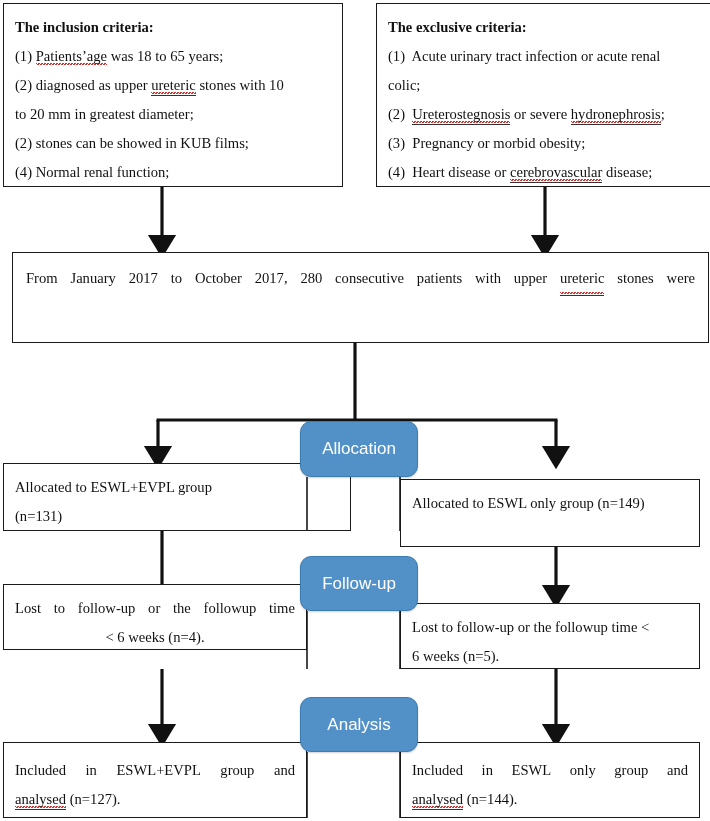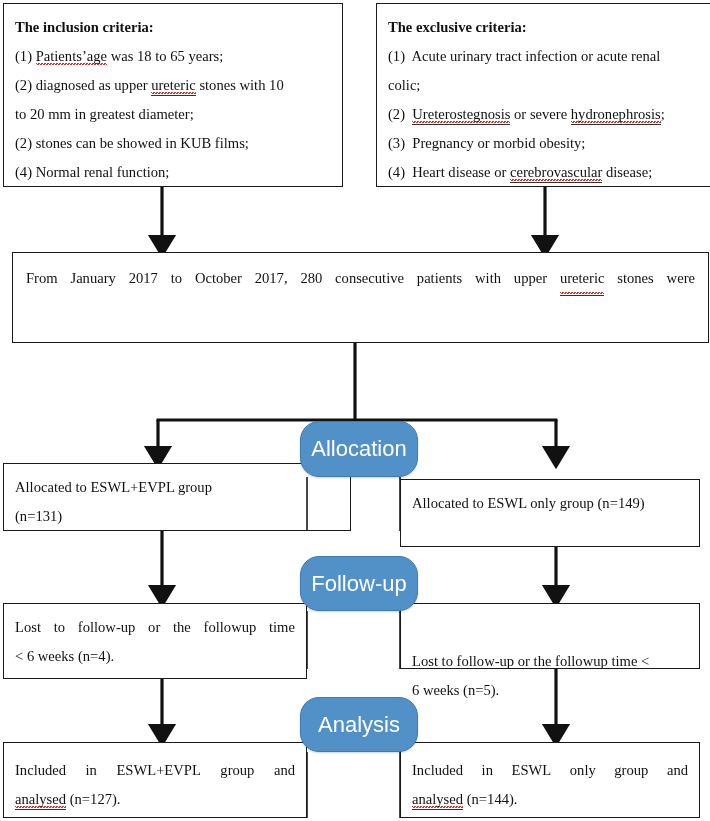--- a/index.html
+++ b/index.html
@@ -41,24 +41,24 @@
 
   
   #wires { position: absolute; inset: 0; z-index: 1; }
   #wires2 { position: absolute; inset: 0; z-index: 3; pointer-events: none; }
 
   .badge {
     position: absolute;
     z-index: 5;
     background: #5291c8;
     border: 1px solid #3d7cb0;
-    border-radius: 19px;
+    border-radius: 11px;
     color: #ffffff;
     font-family: "Liberation Sans", "DejaVu Sans", sans-serif;
-    font-size: 22px;
+    font-size: 17px;
     display: flex; align-items: center; justify-content: center;
     box-shadow: 0 1px 2px rgba(0,0,0,0.18);
   }
 </style>
 </head>
 <body>
 
 <div id="stage">
 
   <svg id="wires" viewBox="0 0 710 821" width="710" height="821">
@@ -137,38 +137,38 @@
       <span class="lnw">(n=131)</span>
     </div>
   </div>
 
   <div class="box just" style="left:400px; top:463px; width:300px; height:68px;margin-top:16px;">
     <div class="box-inner">
       <span class="lnw">Allocated to ESWL only group (n=149)</span>
     </div>
   </div>
 
-  <div class="box" style="left:3px; top:603px; width:304px; height:76px;">
+  <div class="box" style="left:3px; top:584px; width:304px; height:66px;text-align:center;">
     <div class="box-inner">
       <span class="lnw" style="display:flex; justify-content:space-between; white-space:nowrap;">
         <span>Lost</span>
           <span>to</span>
           <span>follow-up</span>
           <span>or</span>
           <span>the</span>
         <span>followup</span>
           <span>time</span>
       </span>
       <span class="lnw">&lt; 6 weeks (n=4).</span>
     </div>
   </div>
 
   <div class="box" style="left:400px; top:603px; width:300px; height:66px;">
     <div class="box-inner">
-      <span class="lnw" style="white-space:nowrap;margin-top:34px;">Lost to follow-up or the followup time &lt;</span>
+      <span class="lnw" style="white-space:nowrap;">Lost to follow-up or the followup time &lt;</span>
       <span class="lnw">6 weeks (n=5).</span>
     </div>
   </div>
 
   <div class="box" style="left:3px; top:742px; width:304px; height:76px;">
     <div class="box-inner" style="padding-top:13px;">
       <span class="lnw" style="display:flex; justify-content:space-between; white-space:nowrap;">
         <span>Included</span>
           <span>in</span>
           <span>ESWL+EVPL</span>

